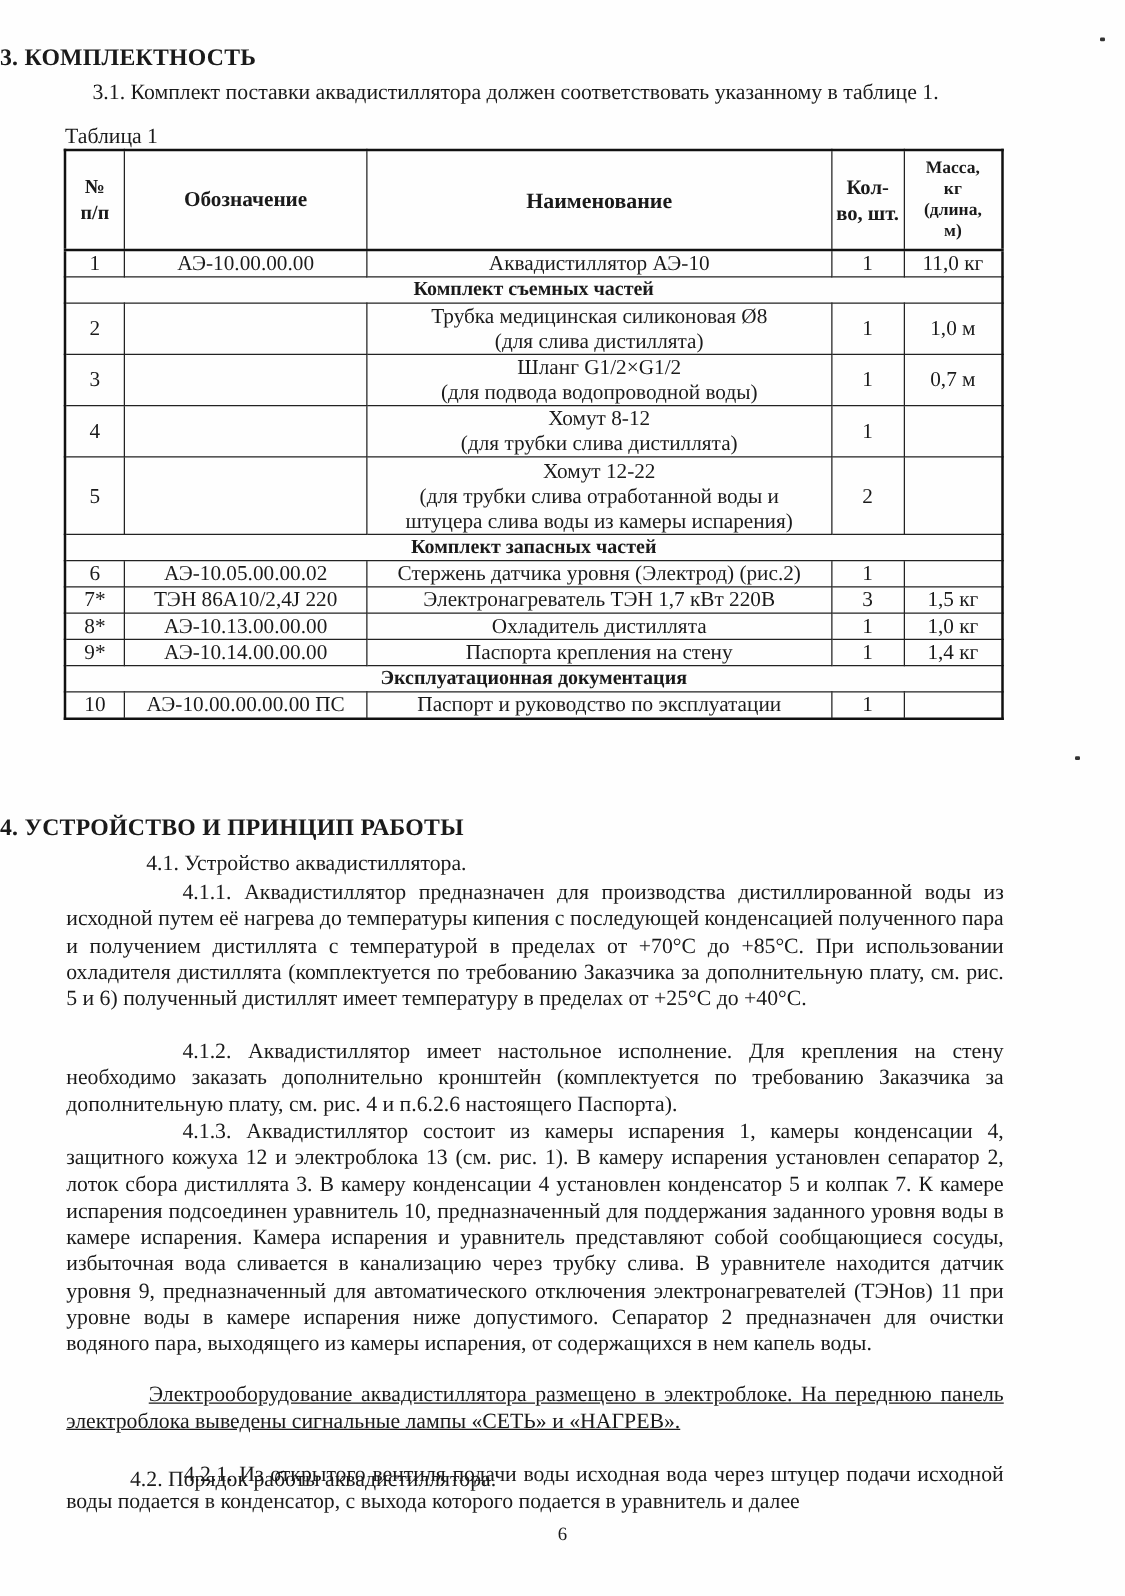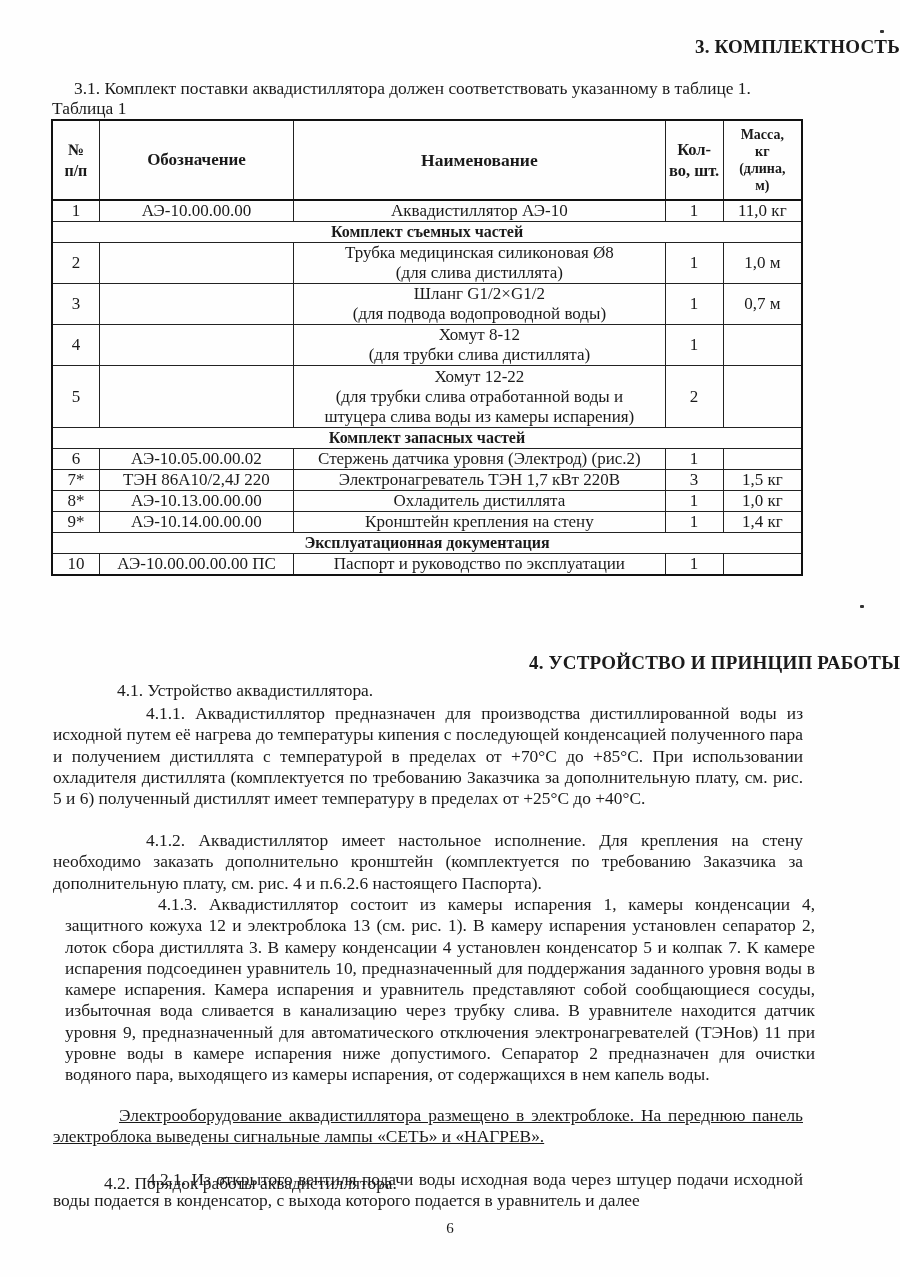--- a/index.html
+++ b/index.html
@@ -2,27 +2,27 @@
 <html><head>
 <meta charset="utf-8">
 <style>
   html, body { margin: 0; padding: 0; }
   body {
     width: 900px; height: 1277px; background: #fefefe; position: relative; overflow: hidden;
     font-family: "Liberation Serif", "DejaVu Serif", serif; color: #1a1a1a;
   }
   .page { position: absolute; left: 0; top: 0; width: 900px; height: 1277px; }
   .h-section {
-    position: absolute; left: 0; width: 900px; text-align: right;
+    position: absolute; left: 0; width: 900px; text-align: left;
     font-weight: bold; font-size: 19px; letter-spacing: 0.2px;
   }
   #h3 { top: 36px; }
   #h4 { top: 652px; }
   .line { position: absolute; font-size: 17.4px; white-space: nowrap; }
-  #intro { left: 74px; top: 78px; text-align: right; }
+  #intro { left: 74px; top: 63px; text-align: right; }
   #table-caption { left: 52px; top: 98px; }
 
   table.spec {
     position: absolute; left: 51px; top: 119px; width: 752px;
     border-collapse: collapse; font-size: 17px;
     border: 2px solid #111;
   }
   table.spec td, table.spec th {
     border: 1.3px solid #222; text-align: center; vertical-align: middle;
     padding: 0 2px; line-height: 20px;
@@ -43,21 +43,21 @@
 
   #footnote { left: 53px; top: 603px; font-size: 16.5px; }
 
   .para {
     position: absolute; left: 53px; width: 750px; font-size: 17.4px;
     line-height: 21.3px; text-align: justify;
   }
   #p41 { top: 680px; left: 117px; width: 700px; }
   #p411 { top: 703px; text-indent: 93px; }
   #p412 { top: 830px; text-indent: 93px; }
-  #p413 { top: 894px; text-indent: 93px; margin-left: 12px; }
+  #p413 { top: 894px; text-indent: 93px; }
   #pel { top: 1105px; text-indent: 66px; text-decoration: underline; }
   #p42 { top: 1173px; left: 104px; width: 700px; }
   #p421 { top: 1169px; text-indent: 94px; }
 
   #page-number { position: absolute; left: 0; width: 900px; top: 1220px; text-align: center; font-size: 15px; }
   .speck { position: absolute; width: 4px; height: 3px; background: #333; border-radius: 1px; }
 </style>
 </head>
 <body>
 
@@ -165,21 +165,21 @@
           <td class="name">
             <div>Охладитель дистиллята</div>
           </td>
           <td>1</td>
           <td>1,0 кг</td>
         </tr>
         <tr class="r1">
           <td class="num">9*</td>
           <td class="code">АЭ-10.14.00.00.00</td>
           <td class="name">
-            <div>Кронштейн крепления на стену</div>
+            <div>Паспорта крепления на стену</div>
           </td>
           <td>1</td>
           <td>1,4 кг</td>
         </tr>
         <tr>
           <td colspan="5" class="group">Эксплуатационная документация</td>
         </tr>
         <tr class="r1">
           <td class="num">10</td>
           <td class="code">АЭ-10.00.00.00.00 ПС</td>

